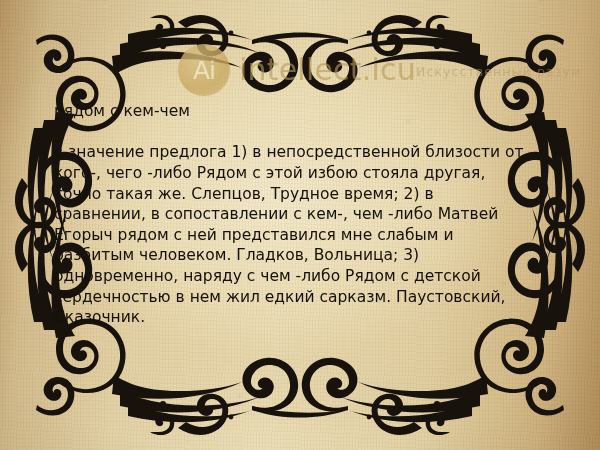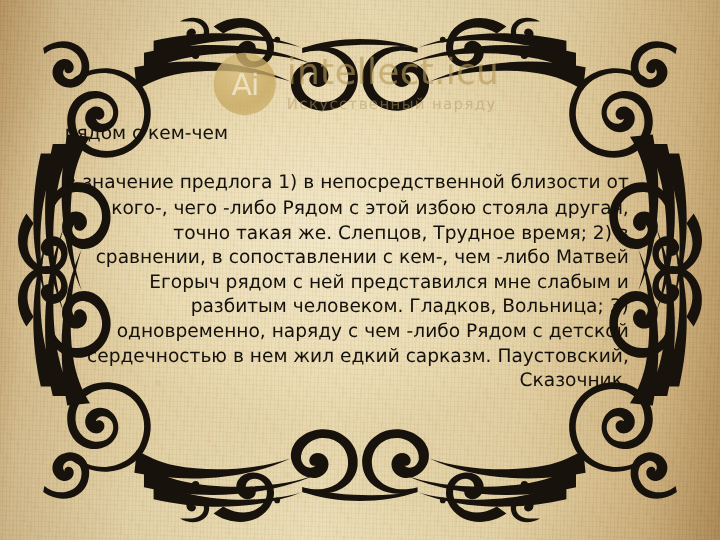--- a/index.html
+++ b/index.html
@@ -84,21 +84,21 @@
     justify-content: center;
     flex: none;
   }
   #wm-badge span {
     font-size: 25px;
     color: #f3e9cd;
     opacity: 0.92;
     letter-spacing: -1px;
     line-height: 1;
   }
-  #wm-text { display: flex; flex-direction: column; line-height: 1; }
+  #wm-text { display: flex; flex-direction: row; line-height: 1; align-items: center; }
   #wm-title {
     font-size: 30px;
     color: #b79a58;
     opacity: 0.62;
     letter-spacing: 0.2px;
     white-space: nowrap;
   }
   #wm-sub {
     font-size: 12.5px;
     color: #b49a62;
@@ -120,21 +120,21 @@
     font-size: 15.5px;
     color: #16120c;
     line-height: 1.25;
     white-space: nowrap;
   }
   #definition {
     margin-top: 21px;
     font-size: 15.5px;
     line-height: 1.33;
     color: #14100b;
-    text-align: right;
+    text-align: left;
     max-width: 470px;
   }
 </style>
 </head>
 <body>
 
 <div id="page">
 
   <div id="grain"></div>
 
@@ -221,21 +221,21 @@
       </g>
     </svg>
   </div>
 
   <div id="watermark">
     <div id="wm-badge">
       <span>Ai</span>
     </div>
     <div id="wm-text">
       <div id="wm-title">intellect.icu</div>
-      <div id="wm-sub">Искусственный  наряду</div>
+      <div id="wm-sub">Искусственный  разум</div>
     </div>
   </div>
 
   <div id="content">
     <div id="headword">рядом с кем-чем</div>
     <div id="definition">в  значение  предлога 1) в непосредственной близости от кого-, чего -либо  Рядом с этой избою стояла другая, точно такая же. Слепцов, Трудное время; 2) в сравнении, в сопоставлении с кем-, чем -либо  Матвей Егорыч рядом с ней представился мне слабым и разбитым человеком. Гладков, Вольница; 3) одновременно, наряду с чем -либо  Рядом с детской сердечностью в нем жил едкий сарказм. Паустовский, Сказочник.</div>
   </div>
 
 </div>
 

